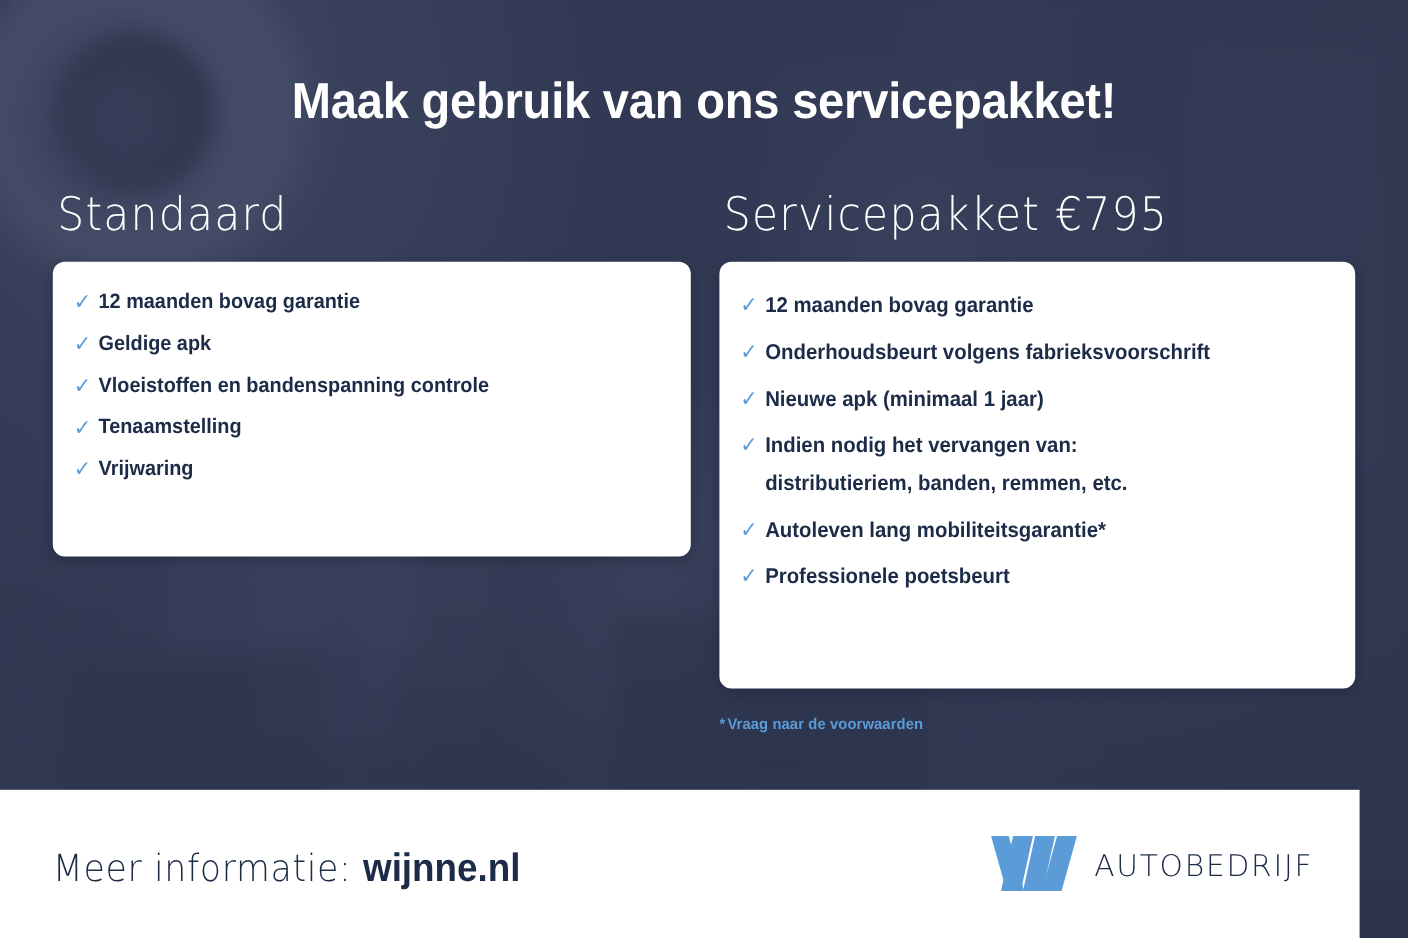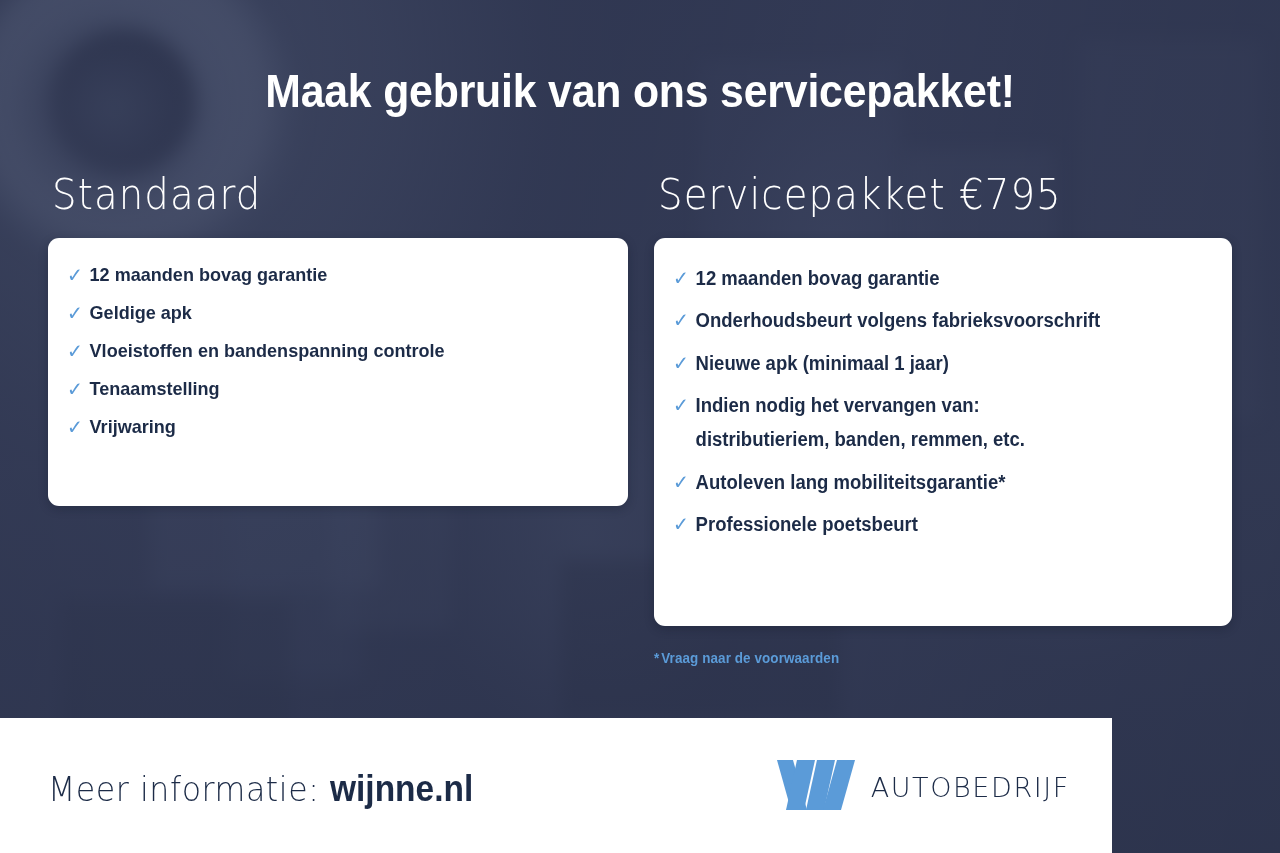--- a/index.html
+++ b/index.html
@@ -191,21 +191,21 @@
     letter-spacing: 0.1px;
     transform: scaleX(0.96);
     transform-origin: left center;
   }
   .footnote .star { margin-right: 2px; }
 
   
   .footer {
     position: absolute;
     left: 0; top: 718px;
-    width: 1112px;
+    width: 1236px;
     height: 135px;
     background: #ffffff;
   }
   .footer-text {
     position: absolute;
     left: 48px;
     top: 50px;
     font-family: "DejaVu Sans", sans-serif;
     font-weight: 300;
     font-size: 34px;

